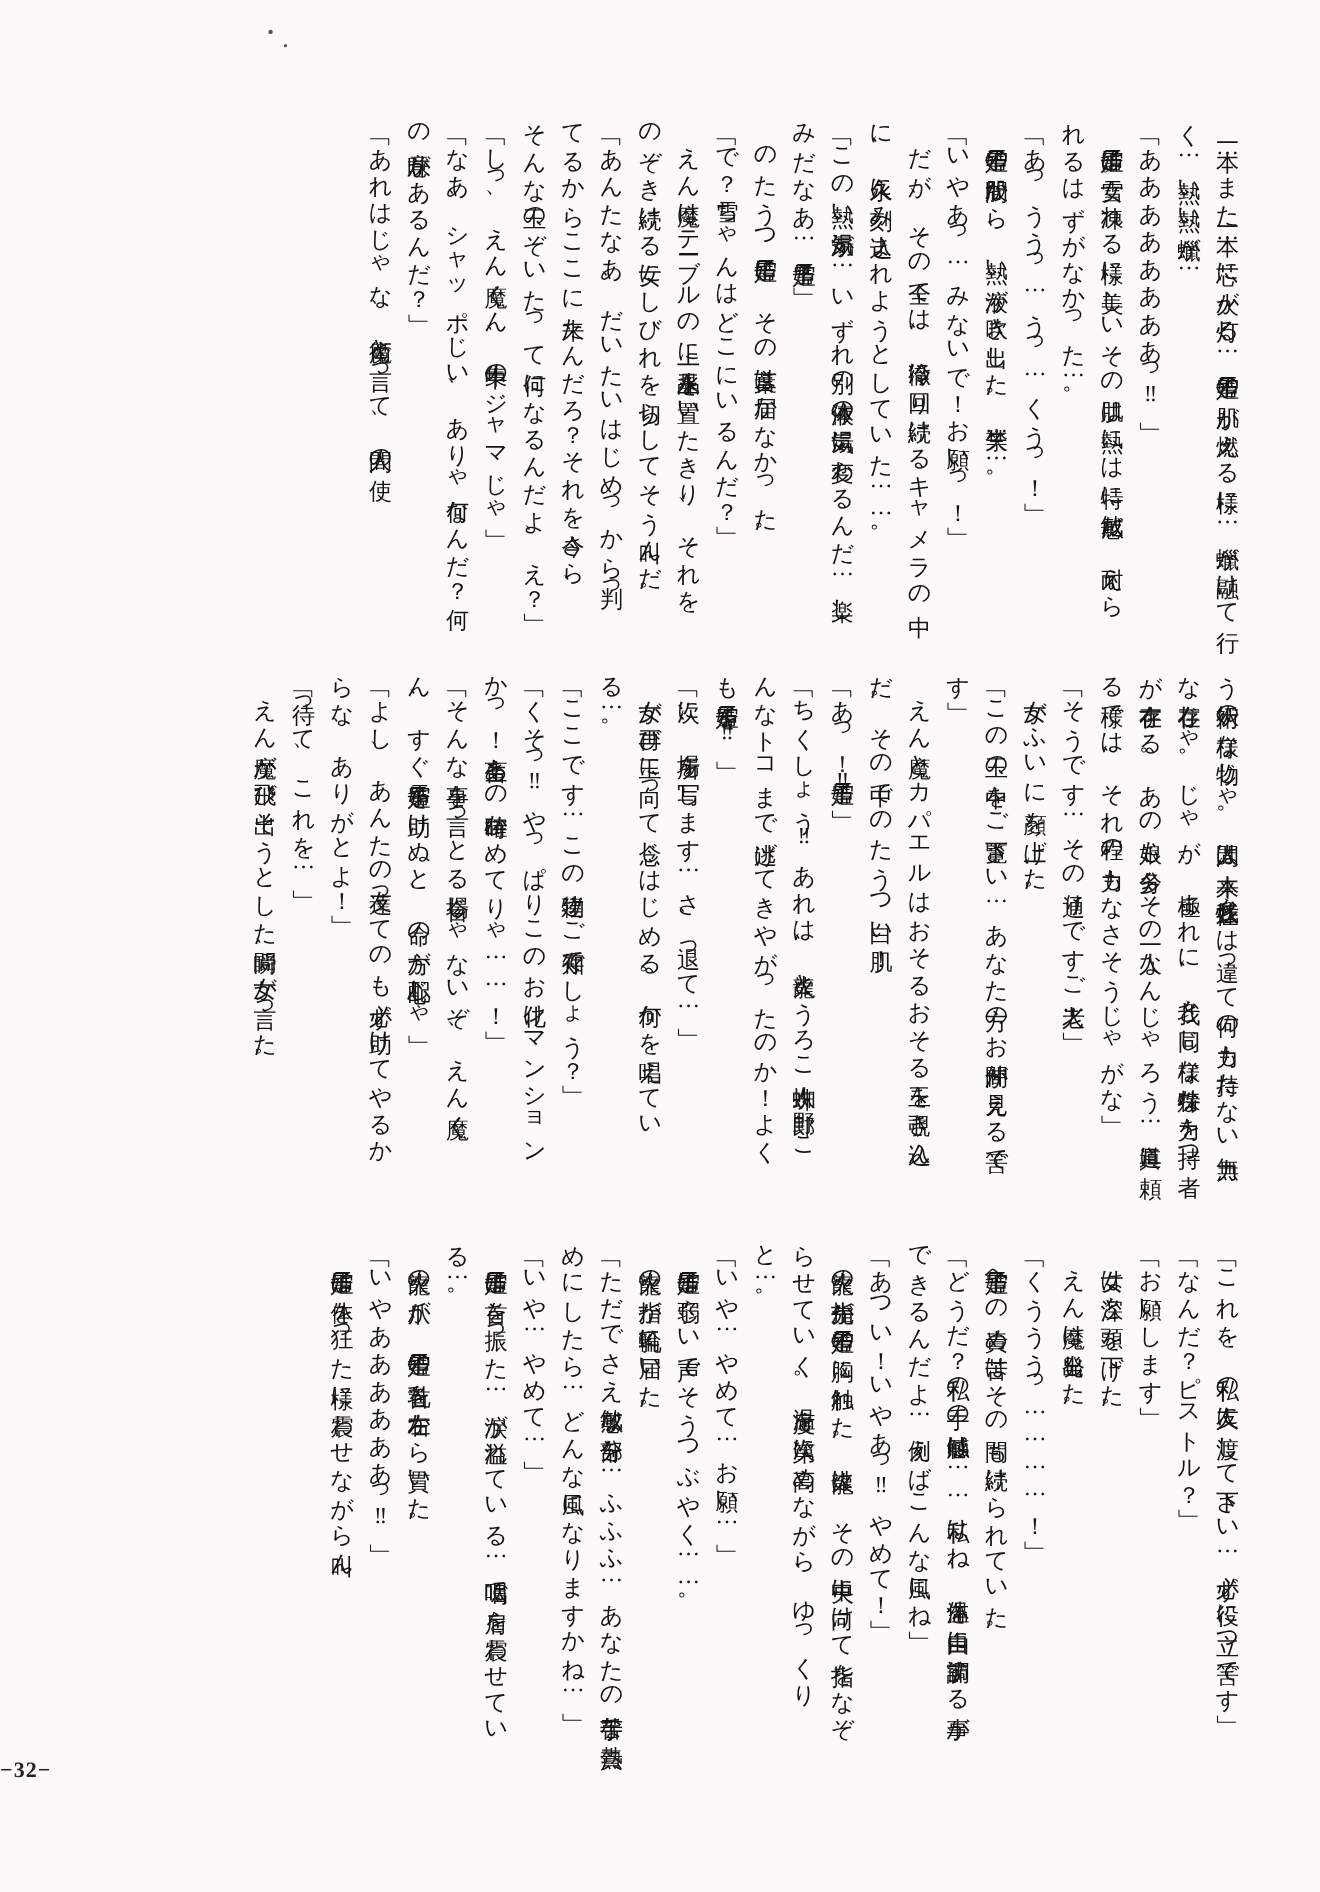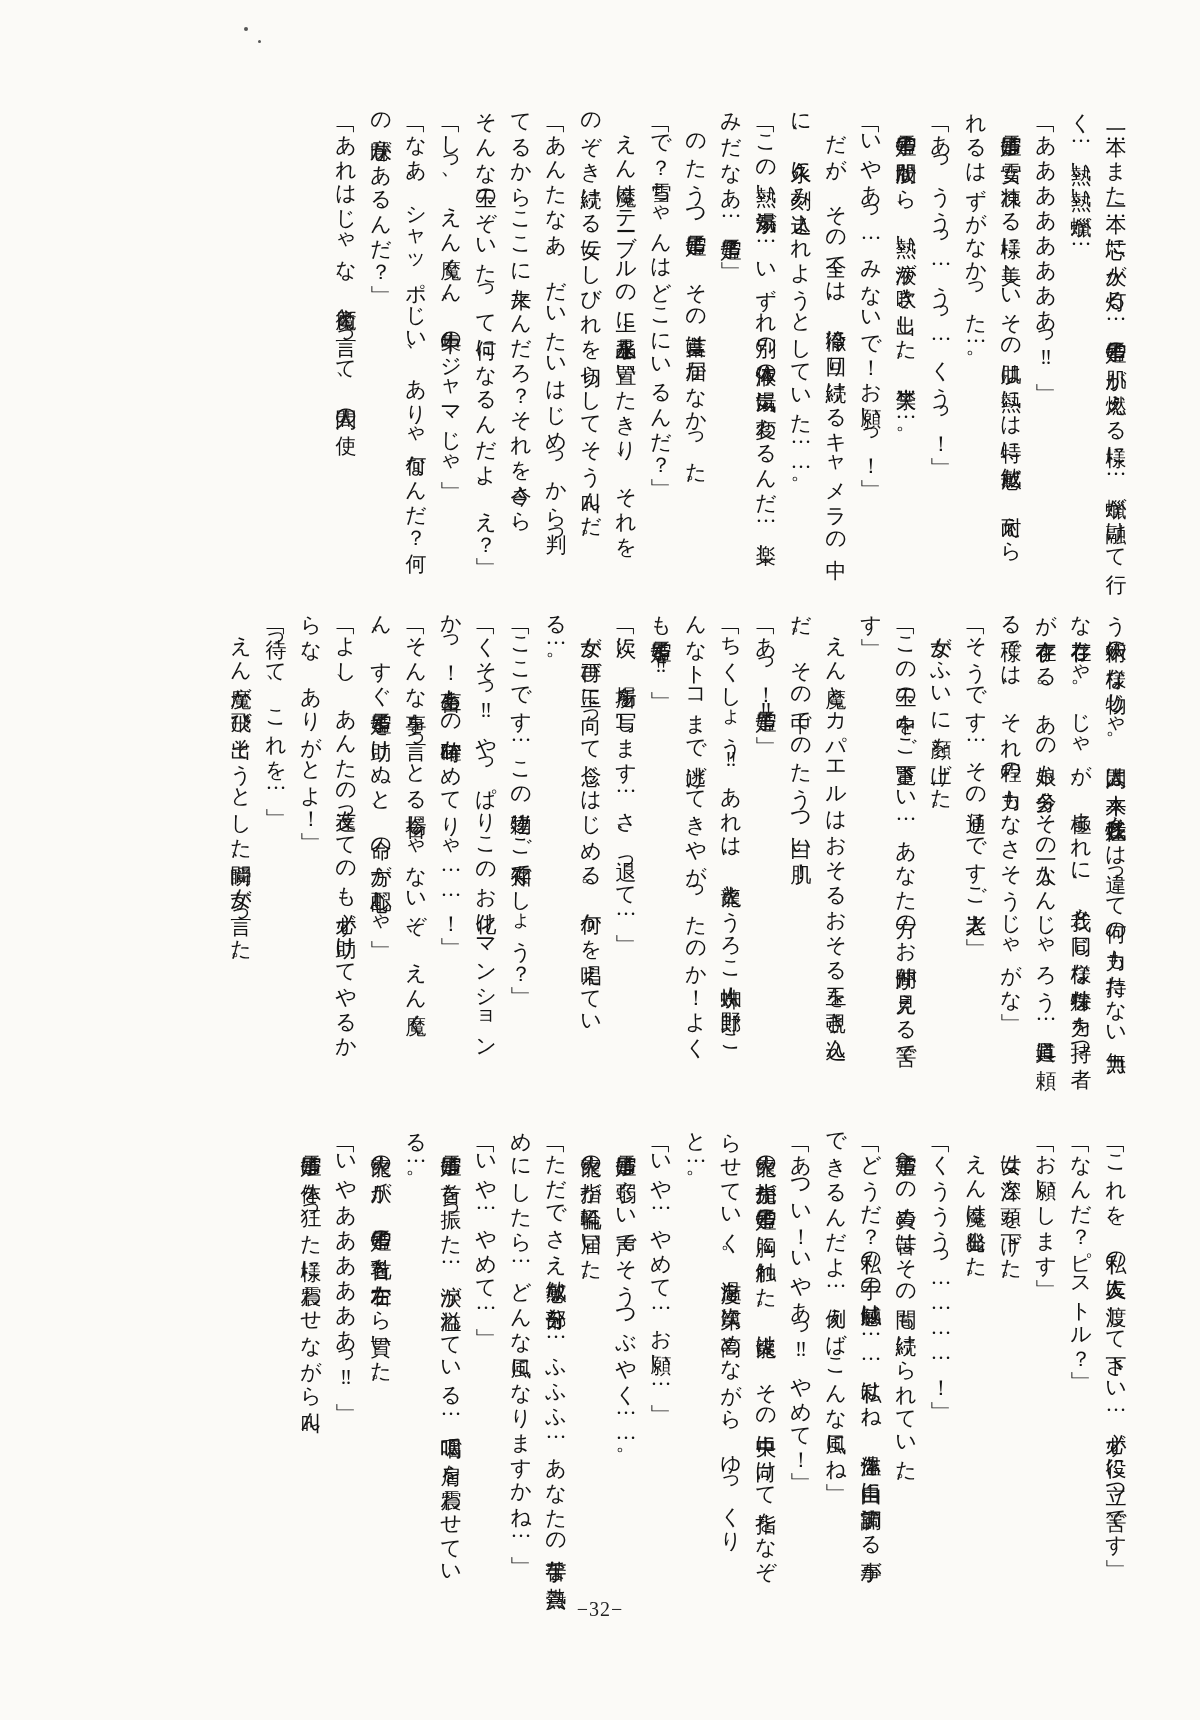--- a/index.html
+++ b/index.html
@@ -24,24 +24,25 @@
   }
   .block-1 { top:98px; }
   .block-2 { top:600px; }
   .block-3 { top:1118px; height:470px; }
   .para { margin:0; padding:0; text-indent:1em; }
   .para.no-indent { text-indent:0; }
   .page-number {
     position:absolute;
     top:1598px; left:0;
     width:100%;
-    text-align:center;
+    text-align:left;
     font-size:20px;
     letter-spacing:1px;
     color:#222;
+    font-weight:bold;
   }
   .speck {
     position:absolute;
     background:#555;
     border-radius:50%;
   }
   .speck.s1 { left:244px; top:27px; width:4px; height:4px; }
   .speck.s2 { left:258px; top:40px; width:3px; height:3px; }
 </style>
 </head>

